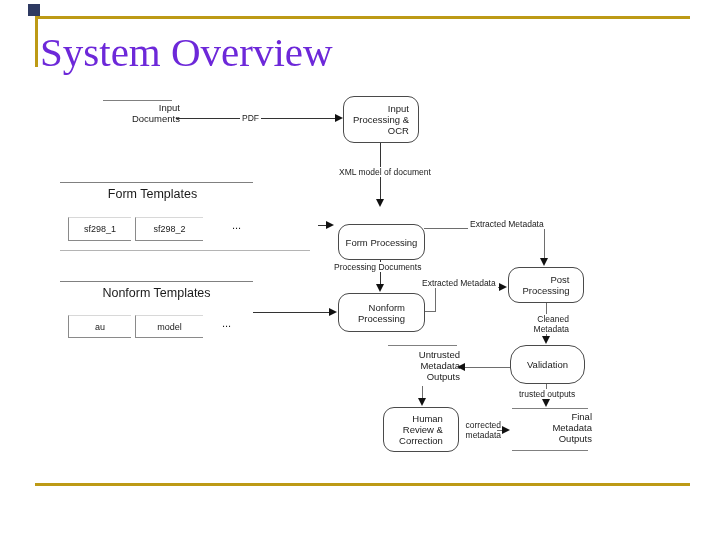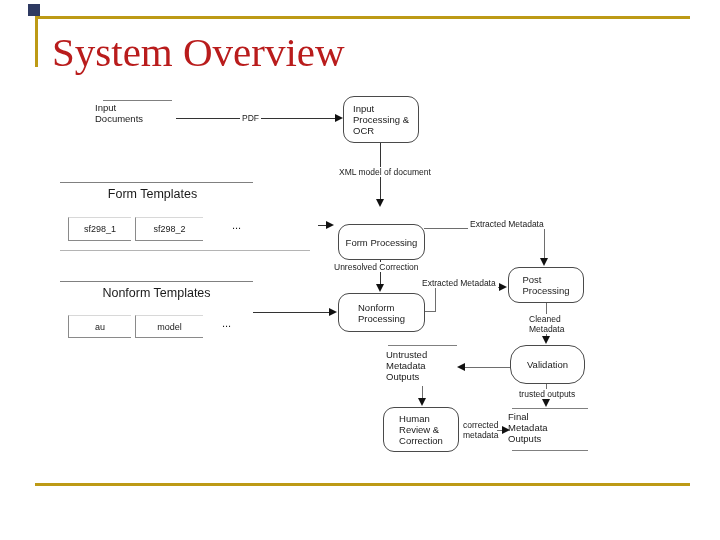--- a/index.html
+++ b/index.html
@@ -9,26 +9,26 @@
     font-family:"Liberation Sans", sans-serif; color:#1a1a1a;
   }
   .abs { position:absolute; }
   
   .navy-square { left:28px; top:4px; width:12px; height:12px; background:#2E3A62; }
   .gold { background:#BD9A15; }
   .gold-top   { left:35px; top:16px; width:655px; height:3px; }
   .gold-vert  { left:35px; top:16px; width:3px; height:51px; }
   .gold-bottom{ left:35px; top:483px; width:655px; height:3px; }
   .title {
-    left:52px; top:28px; width:620px;
-    font-family:"Liberation Serif", serif; font-size:41px; color:#b91c1c;
+    left:40px; top:28px; width:620px;
+    font-family:"Liberation Serif", serif; font-size:41px; color:#6d28d9;
     white-space:nowrap;
   }
   
-  .dtext { font-size:9.5px; line-height:11px; text-align:left; white-space:pre-line; }
+  .dtext { font-size:9.5px; line-height:11px; text-align:right; white-space:pre-line; }
   .small { font-size:8.5px; line-height:10px; }
   .nowrap { white-space:nowrap; }
   .onwhite { background:#ffffff; padding:0 2px; }
   .heading { font-size:12.5px; text-align:center; }
   
   .hline { height:1px; background:#6e6e6e; }
   .vline { width:1px; background:#6e6e6e; }
   .dark  { background:#333333; }
   .light { background:#b4b4b4; }
   
@@ -125,21 +125,21 @@
   <div class="abs process dtext" style="left:508px; top:267px; width:74px; height:34px;">Post
 Processing</div>
   <div class="abs process stadium dtext" style="left:510px; top:345px; width:73px; height:37px;">Validation</div>
   <div class="abs process dtext" style="left:383px; top:407px; width:74px; height:43px;">Human
 Review &amp;
 Correction</div>
 
   <div class="abs small onwhite nowrap" style="left:240px; top:113px;">PDF</div>
   <div class="abs small onwhite nowrap" style="left:337px; top:167px;">XML model of document</div>
   <div class="abs small onwhite nowrap" style="left:468px; top:219px;">Extracted Metadata</div>
-  <div class="abs small onwhite nowrap" style="left:332px; top:262px;">Unresolved Correction</div>
+  <div class="abs small onwhite nowrap" style="left:332px; top:262px;">Processing Documents</div>
   <div class="abs small onwhite nowrap" style="left:420px; top:278px;">Extracted Metadata</div>
   <div class="abs small onwhite dtext" style="left:527px; top:314px; width:40px; font-size:8.5px;">Cleaned
 Metadata</div>
   <div class="abs small onwhite nowrap" style="left:517px; top:389px;">trusted outputs</div>
   <div class="abs small dtext" style="left:463px; top:420px; width:38px; font-size:8.5px;">corrected
 metadata</div>
 
 </div>
 
 </body></html>

